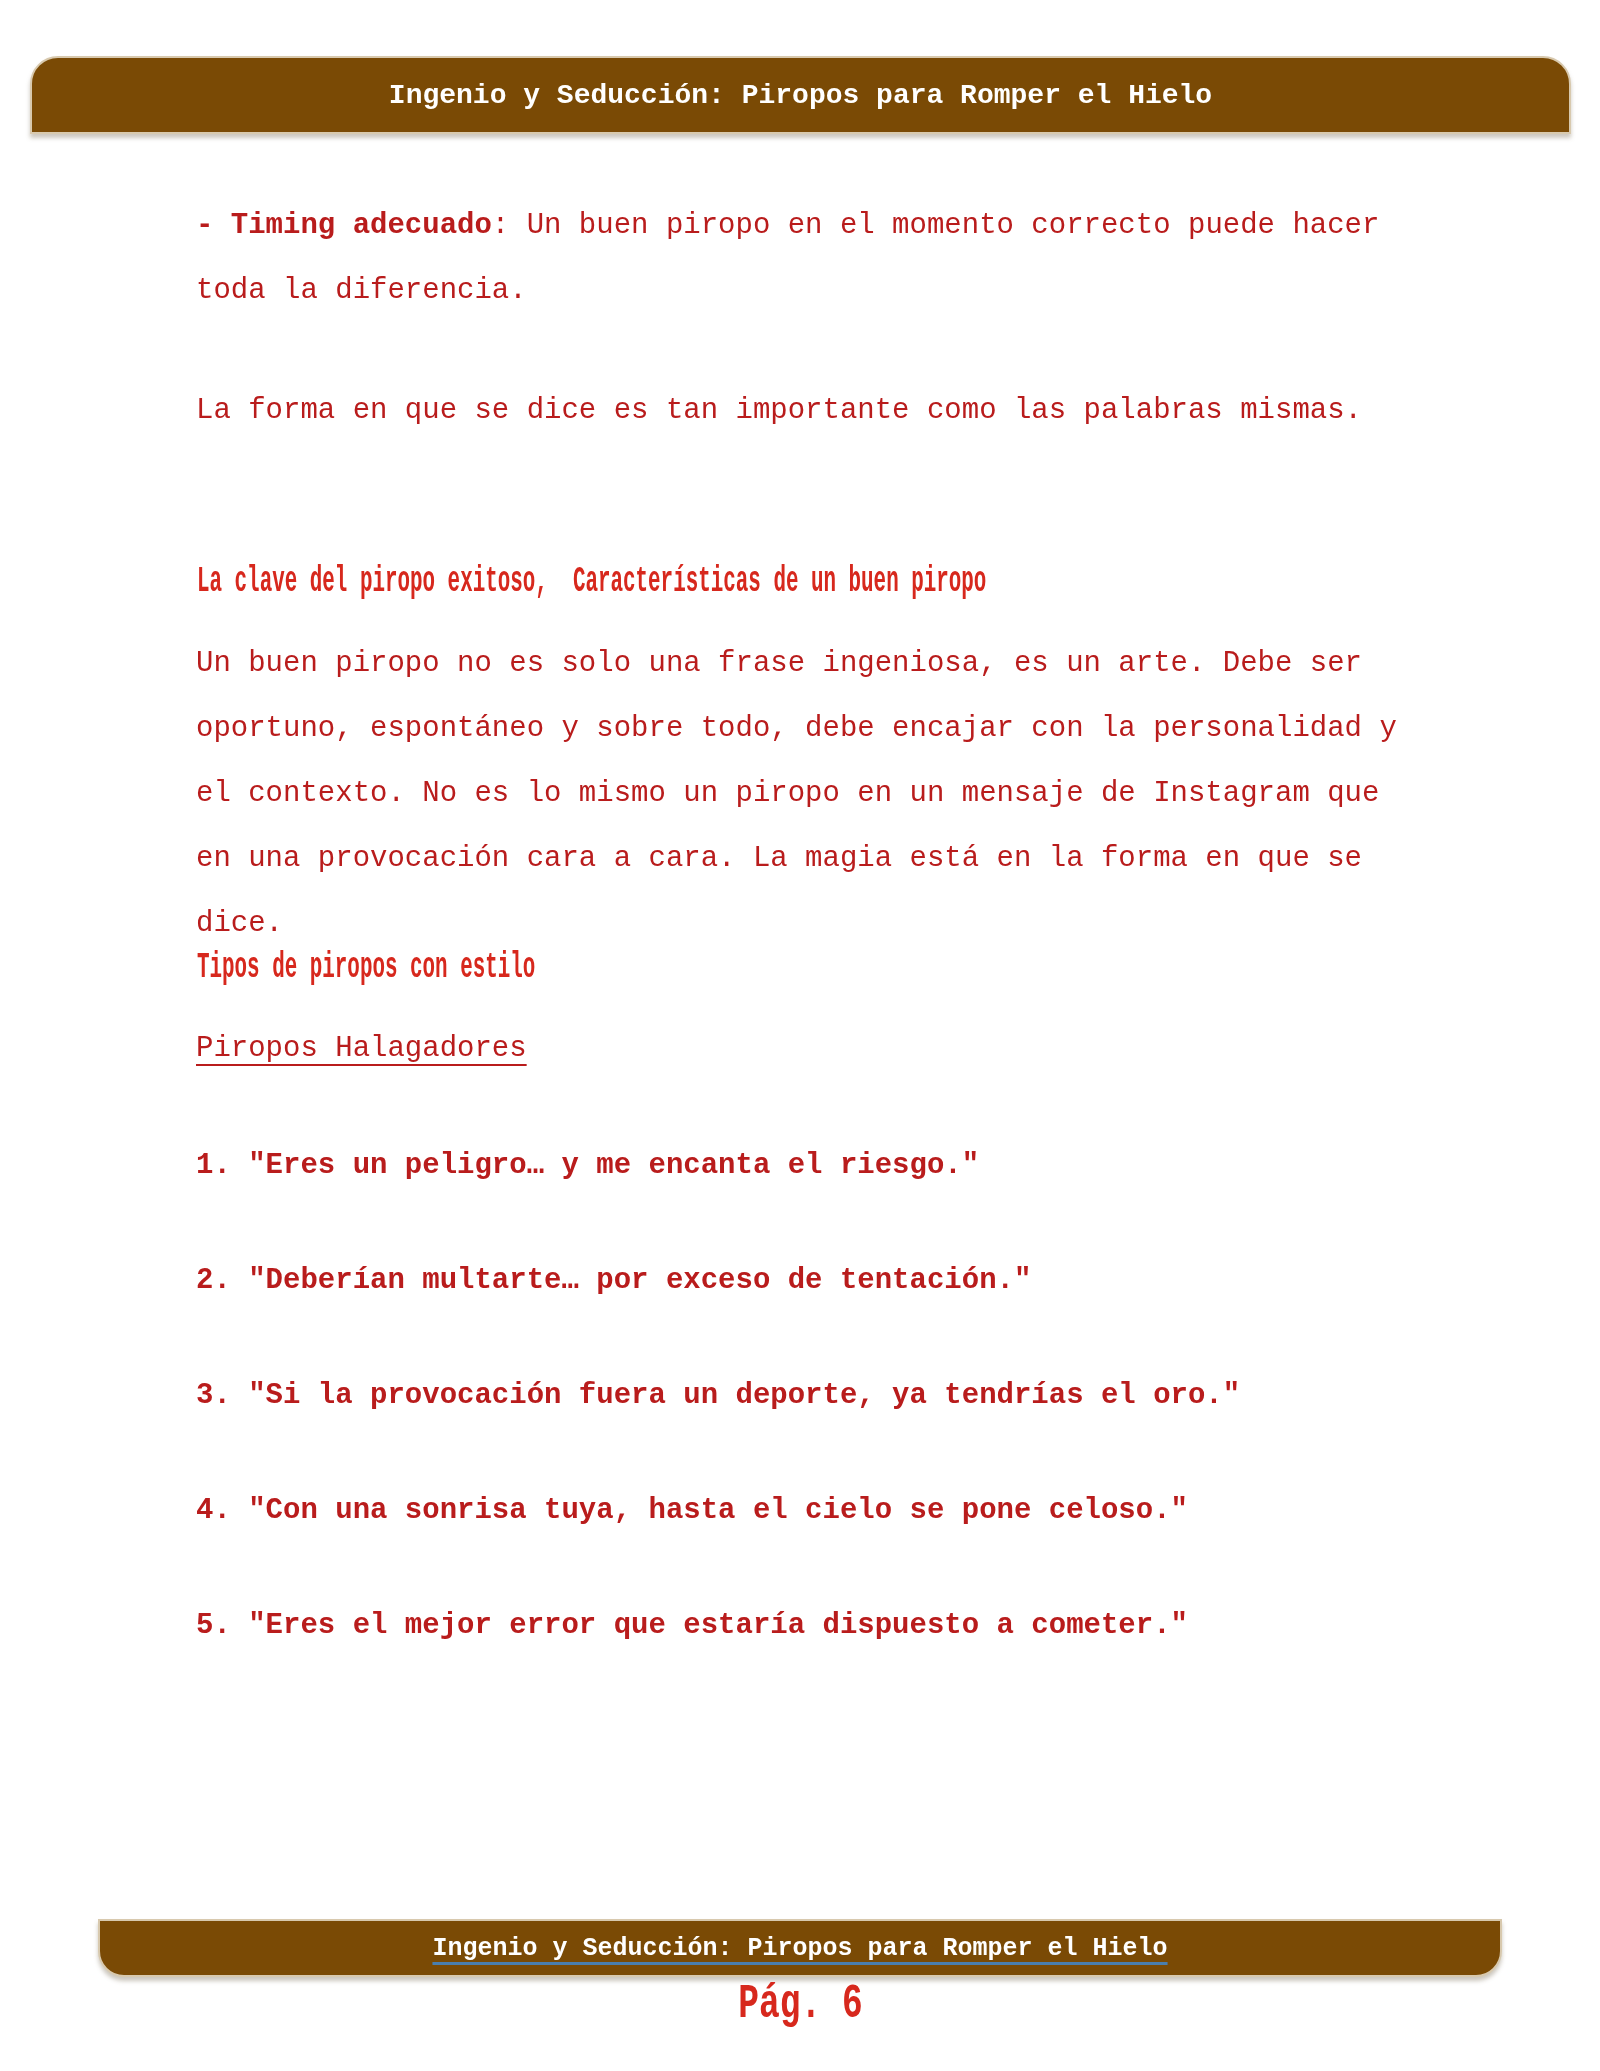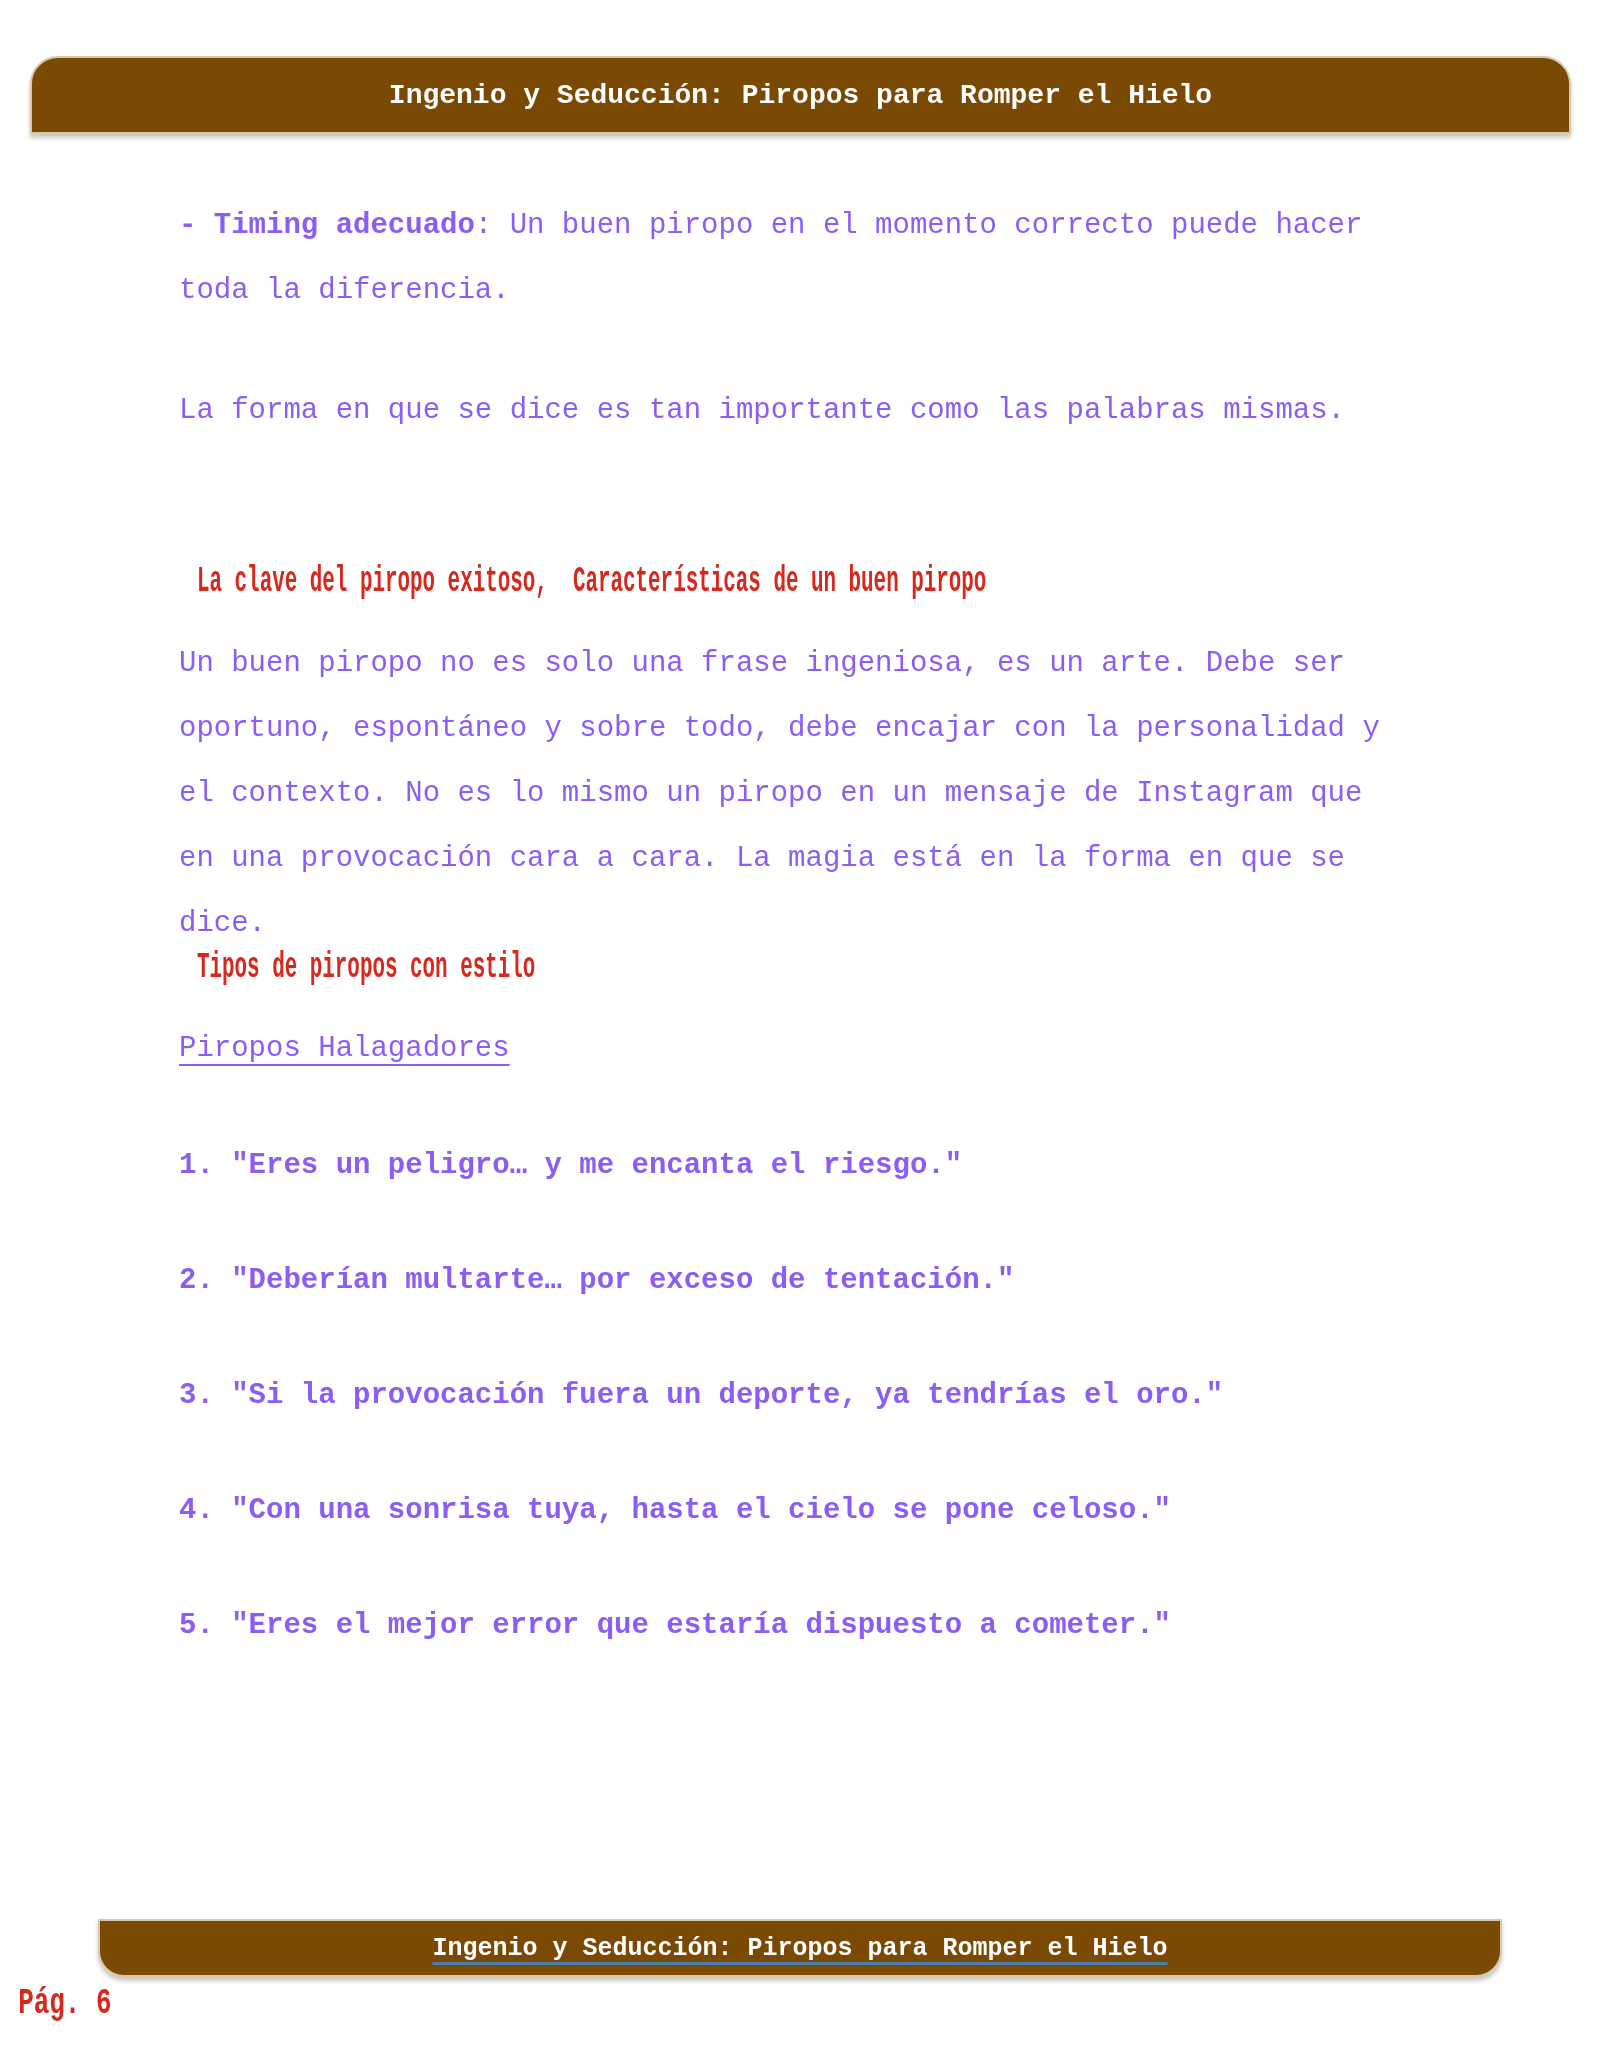--- a/index.html
+++ b/index.html
@@ -47,25 +47,25 @@
     text-decoration: underline;
     text-decoration-color: #4A7EAE;
     text-decoration-thickness: 3px;
     text-underline-offset: 7px;
     cursor: pointer;
   }
 
   
   .block {
     position: absolute;
-    left: 179px;
+    left: 196px;
     width: 1213px;
     font-size: 29px;
     line-height: 65px;
-    color: #8b5cf6;
+    color: #b91c1c;
   }
   .b { font-weight: bold; }
 
   .red-heading {
     position: absolute;
     left: 197px;
     width: 1350px;
     line-height: 60px;
     color: #D7281D;
     font-weight: bold;
@@ -89,23 +89,24 @@
     margin-bottom: 50px;
     font-weight: bold;
     white-space: nowrap;
   }
 
   
   .page-number {
     position: absolute;
     left: 0; top: 1983px;
     width: 1600px;
+    text-align: center;
     color: #D7281D;
     font-weight: bold;
-    font-size: 36px;
+    font-size: 48px;
     line-height: 42px;
   }
   .page-number .condensed { transform: scaleX(0.72); transform-origin: 50% 50%; }
 </style>
 </head>
 <body>
 
 <div class="page">
 
   <div class="banner header">

